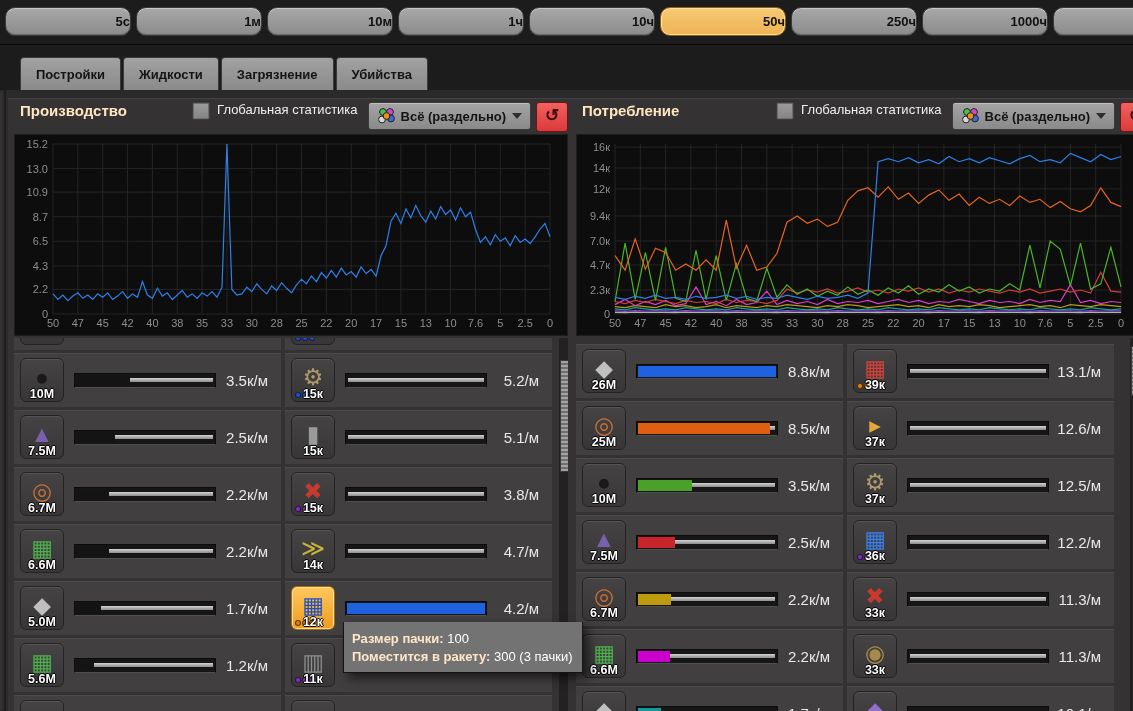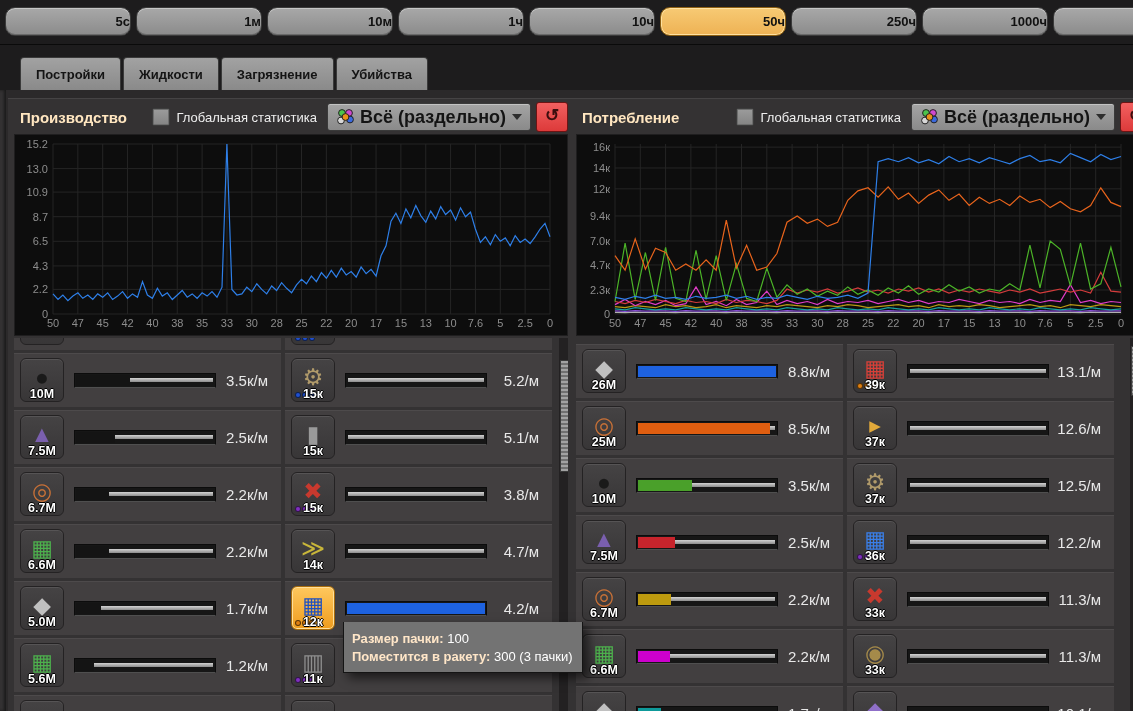--- a/index.html
+++ b/index.html
@@ -18,29 +18,29 @@
     background:linear-gradient(#a2a2a2,#898989);border:1px solid #3a3a3a;border-bottom:none;
     border-radius:4px 4px 0 0;cursor:pointer;}
   .tab.active{background:#343233;color:#ffe6c0;height:35px;line-height:35px;border-color:#232122;}
   
   .window-body{position:absolute;left:0;top:90px;right:0;bottom:0;background:#2b292a;}
   .frame-edge{position:absolute;left:0;top:0;bottom:0;width:6px;background:#343233;box-shadow:inset -2px 0 3px #1a1a1a;}
   .panel{position:absolute;top:8px;bottom:0;background:#343233;box-shadow:inset 0 1px 0 #454344;overflow:hidden;
     display:flex;flex-direction:column;padding:4px 6px 0 6px;}
   .panel.prod{left:8px;width:554px;}
   .panel.cons{left:570px;width:563px;}
-  .phead{flex:none;height:30px;display:flex;align-items:center;}
+  .phead{flex:none;height:30px;display:flex;}
   .ptitle{font-size:15px;font-weight:bold;color:#ffe6c0;padding-left:6px;}
   .phead .spacer{flex:1;}
   .chk{width:16px;height:16px;background:linear-gradient(#9c9c9c,#848484);border:1px solid #3c3c3c;
     box-shadow:inset 0 0 0 1px #6e6e6e;border-radius:2px;margin-right:7px;cursor:pointer;}
   .chklabel{font-size:13px;color:#efefef;margin-right:10px;}
   .dropdown{height:26px;display:flex;align-items:center;gap:6px;padding:0 8px;background:linear-gradient(#a4a4a4,#8a8a8a);
     border:1px solid #3a3a3a;border-radius:3px;box-shadow:inset 0 1px 0 #c2c2c2;cursor:pointer;}
-  .dropdown .dlabel{font-size:18px;font-weight:bold;color:#141414;}
+  .dropdown .dlabel{font-size:13px;font-weight:bold;color:#141414;}
   .dropdown .caret{width:0;height:0;border-left:5px solid transparent;border-right:5px solid transparent;border-top:6px solid #2d2d2d;}
   .resetbtn{width:30px;height:28px;margin-left:5px;background:linear-gradient(#f26060,#dd3a3a);border:1px solid #6d1414;
     border-radius:3px;color:#3c0e0e;font-size:17px;font-weight:bold;text-align:center;line-height:26px;cursor:pointer;flex:none;}
   .panel.cons .resetbtn{margin-right:-13px;}
   
   .chartbox{flex:none;background:#0d0d0d;border:1px solid #1f1e1f;margin-top:2px;}
   
   .list{flex:1;overflow:hidden;display:flex;gap:4px;margin-top:2px;position:relative;}
   .col{width:267px;overflow:hidden;}
   .col-inner{display:flex;flex-direction:column;}

